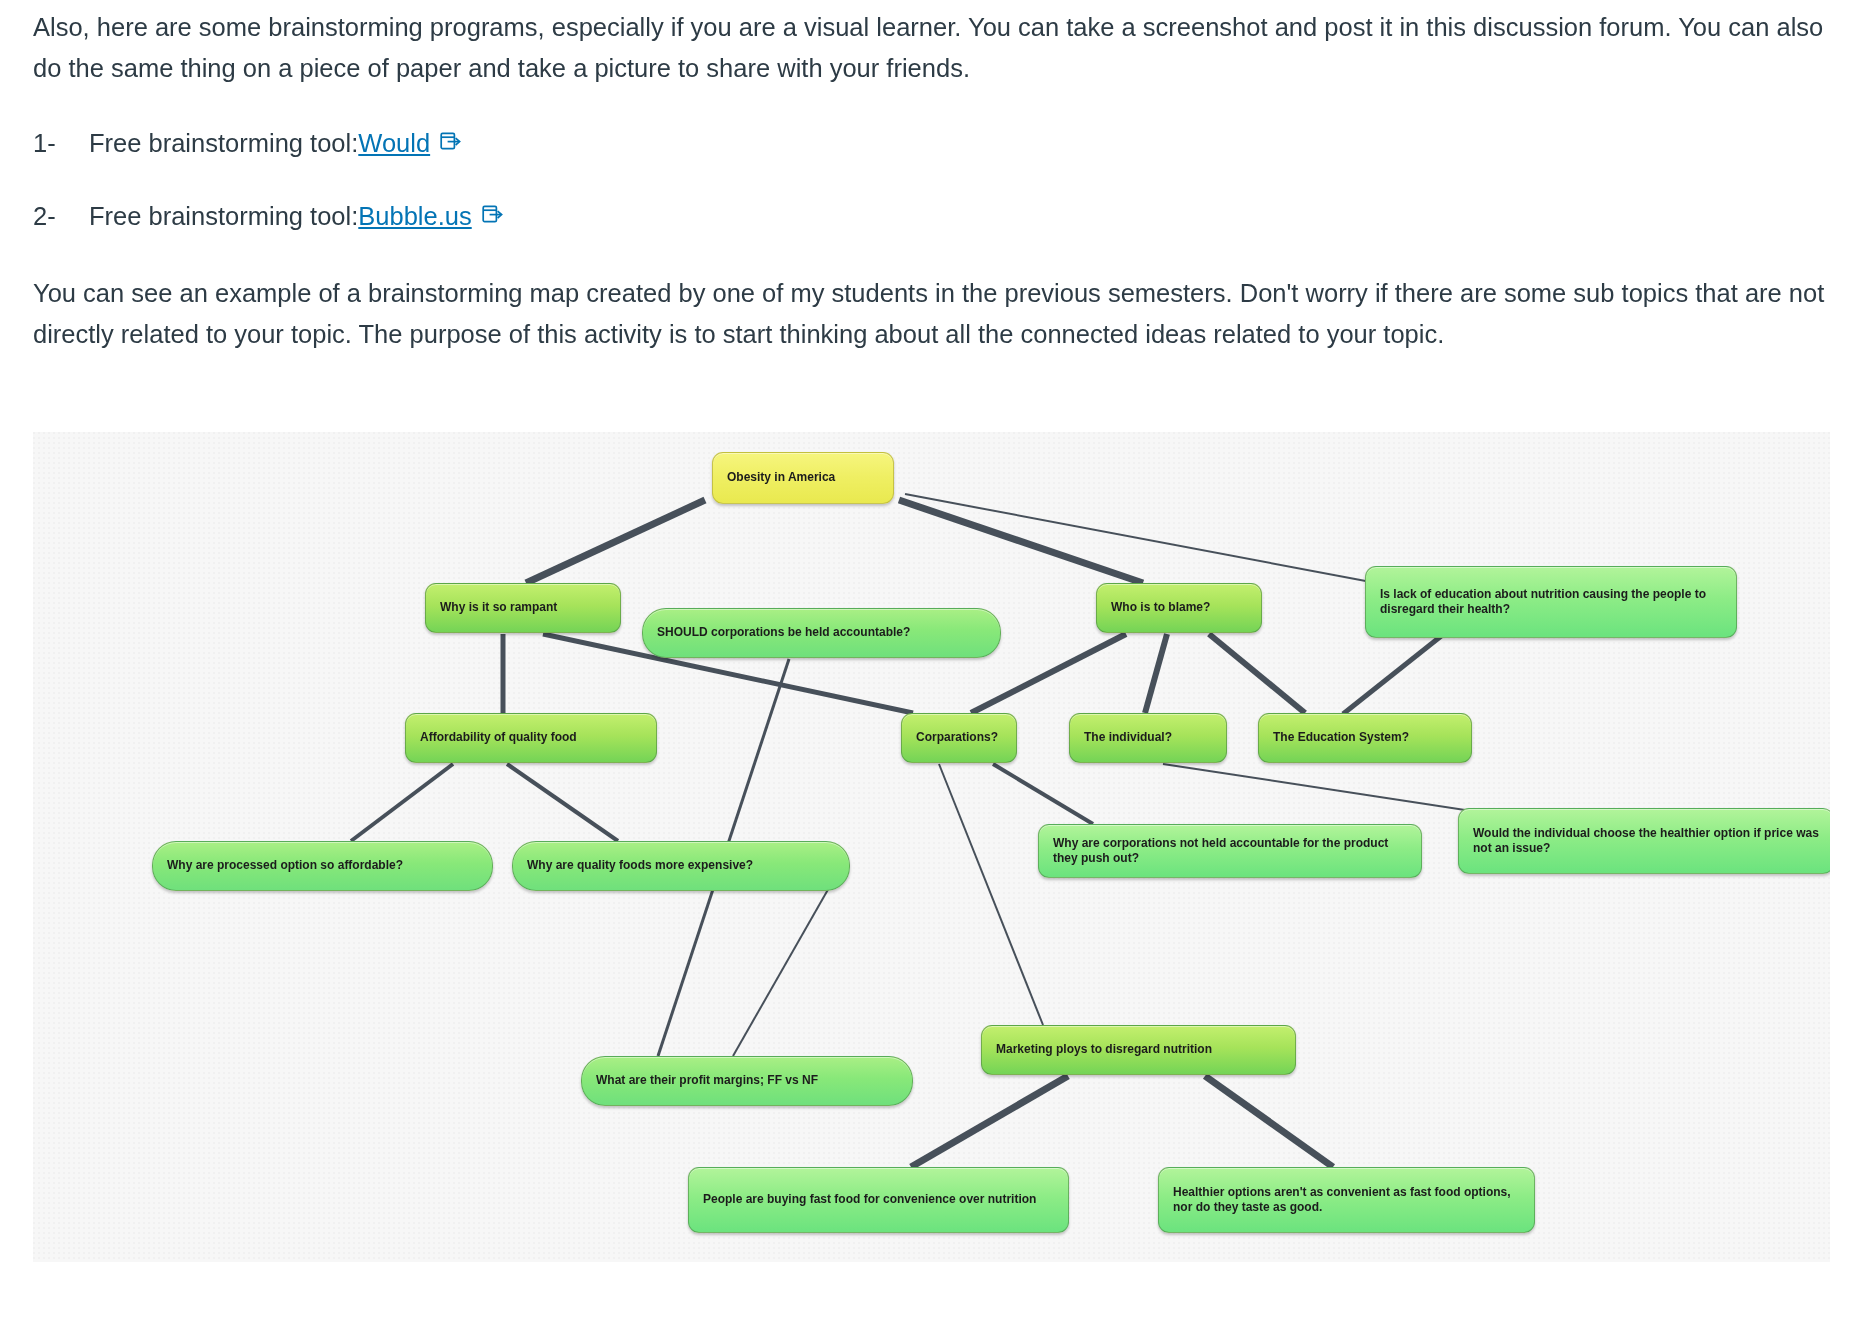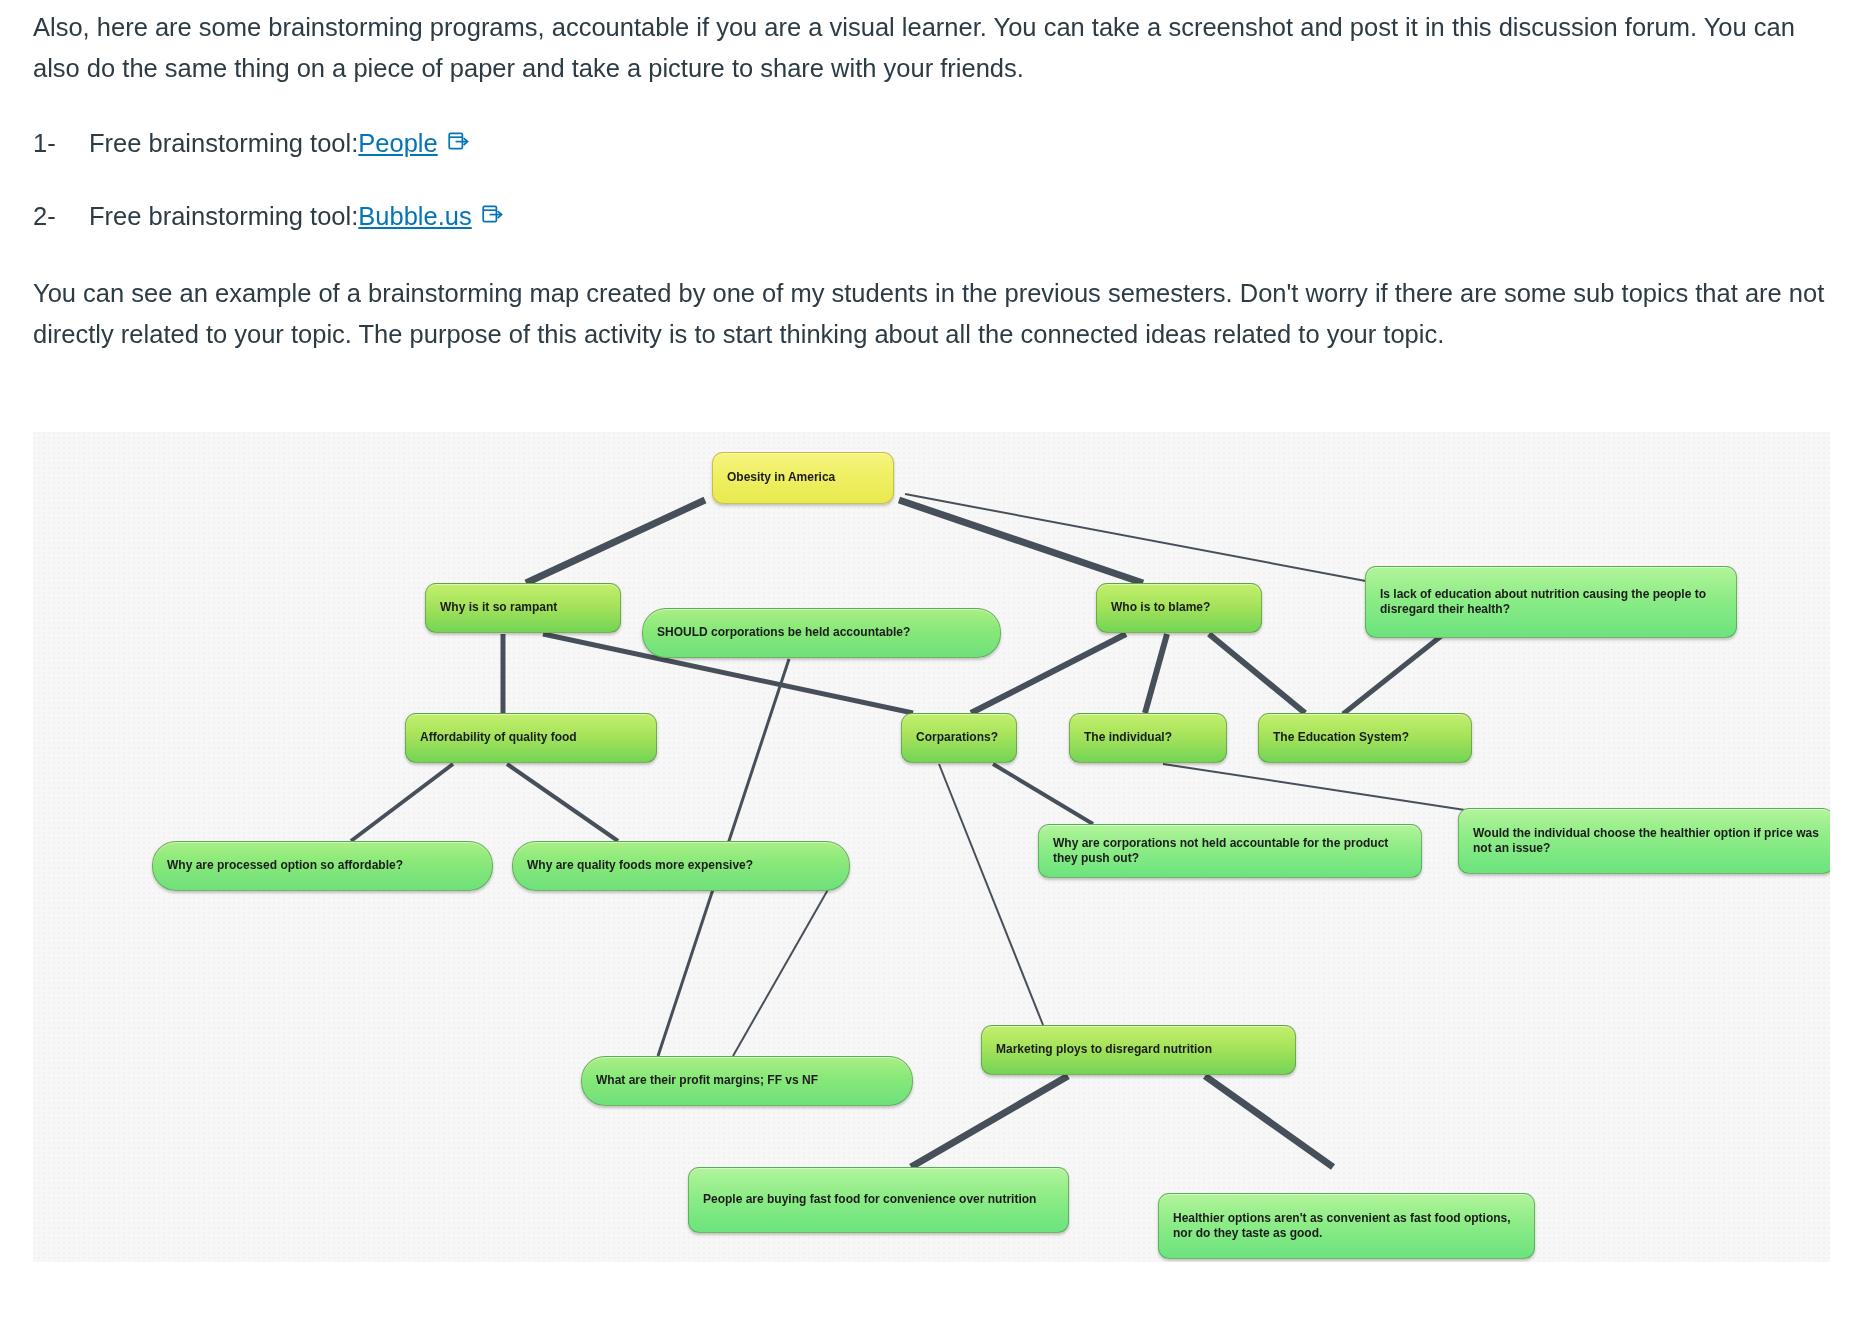--- a/index.html
+++ b/index.html
@@ -107,26 +107,26 @@
   .node .label { display: block; width: 100%; }
   .node.green-c .label { text-align: left; }
 </style>
 </head>
 <body>
 
 <div id="page">
 
 <div class="prose">
 
-  <p class="para para-1">Also, here are some brainstorming programs, accountable if you are a visual learner. You can take a screenshot and post it in this discussion forum. You can also do the same thing on a piece of paper and take a picture to share with your friends.</p>
+  <p class="para para-1">Also, here are some brainstorming programs, especially if you are a visual learner. You can take a screenshot and post it in this discussion forum. You can also do the same thing on a piece of paper and take a picture to share with your friends.</p>
 
   <div class="list-item li-1">
     <span class="li-marker">1-</span>
     <span class="li-text">Free brainstorming tool: </span>
-    <a class="ext-link" href="#">People</a>
+    <a class="ext-link" href="#">Would</a>
     <span class="ext-icon">
       <svg width="22" height="22" viewBox="0 0 22 22" aria-hidden="true">
         <rect x="2.2" y="3.4" width="13.2" height="15.2" rx="1.4" ry="1.4" fill="none" stroke="#0374b5" stroke-width="1.7"></rect>
         <line x1="2.2" y1="7.2" x2="15.4" y2="7.2" stroke="#0374b5" stroke-width="1.7"></line>
         <line x1="8.6" y1="11.6" x2="20.2" y2="11.6" stroke="#0374b5" stroke-width="1.7"></line>
         <polyline points="16.6,8.2 20.6,11.6 16.6,15.0" fill="none" stroke="#0374b5" stroke-width="1.7" stroke-linejoin="miter"></polyline>
       </svg>
     </span>
   </div>
 
@@ -210,19 +210,19 @@
         </div>
         <div class="node green-b" style="left: 548px; top: 624px; width: 332px; height: 50px;">
           <span class="label">What are their profit margins; FF vs NF</span>
         </div>
         <div class="node green-a" style="left: 948px; top: 593px; width: 315px; height: 50px;">
           <span class="label">Marketing ploys to disregard nutrition</span>
         </div>
         <div class="node green-c multiline" style="left: 655px; top: 735px; width: 381px; height: 66px;">
           <span class="label">People are buying fast food for convenience over nutrition</span>
         </div>
-        <div class="node green-c multiline" style="left: 1125px; top: 735px; width: 377px; height: 66px; margin-top: 26px;">
+        <div class="node green-c multiline" style="left: 1125px; top: 735px; width: 377px; height: 66px;">
           <span class="label">Healthier options aren't as convenient as fast food options, nor do they taste as good.</span>
         </div>
       </div>
 </div>
 
 </div>
 
 </body></html>

